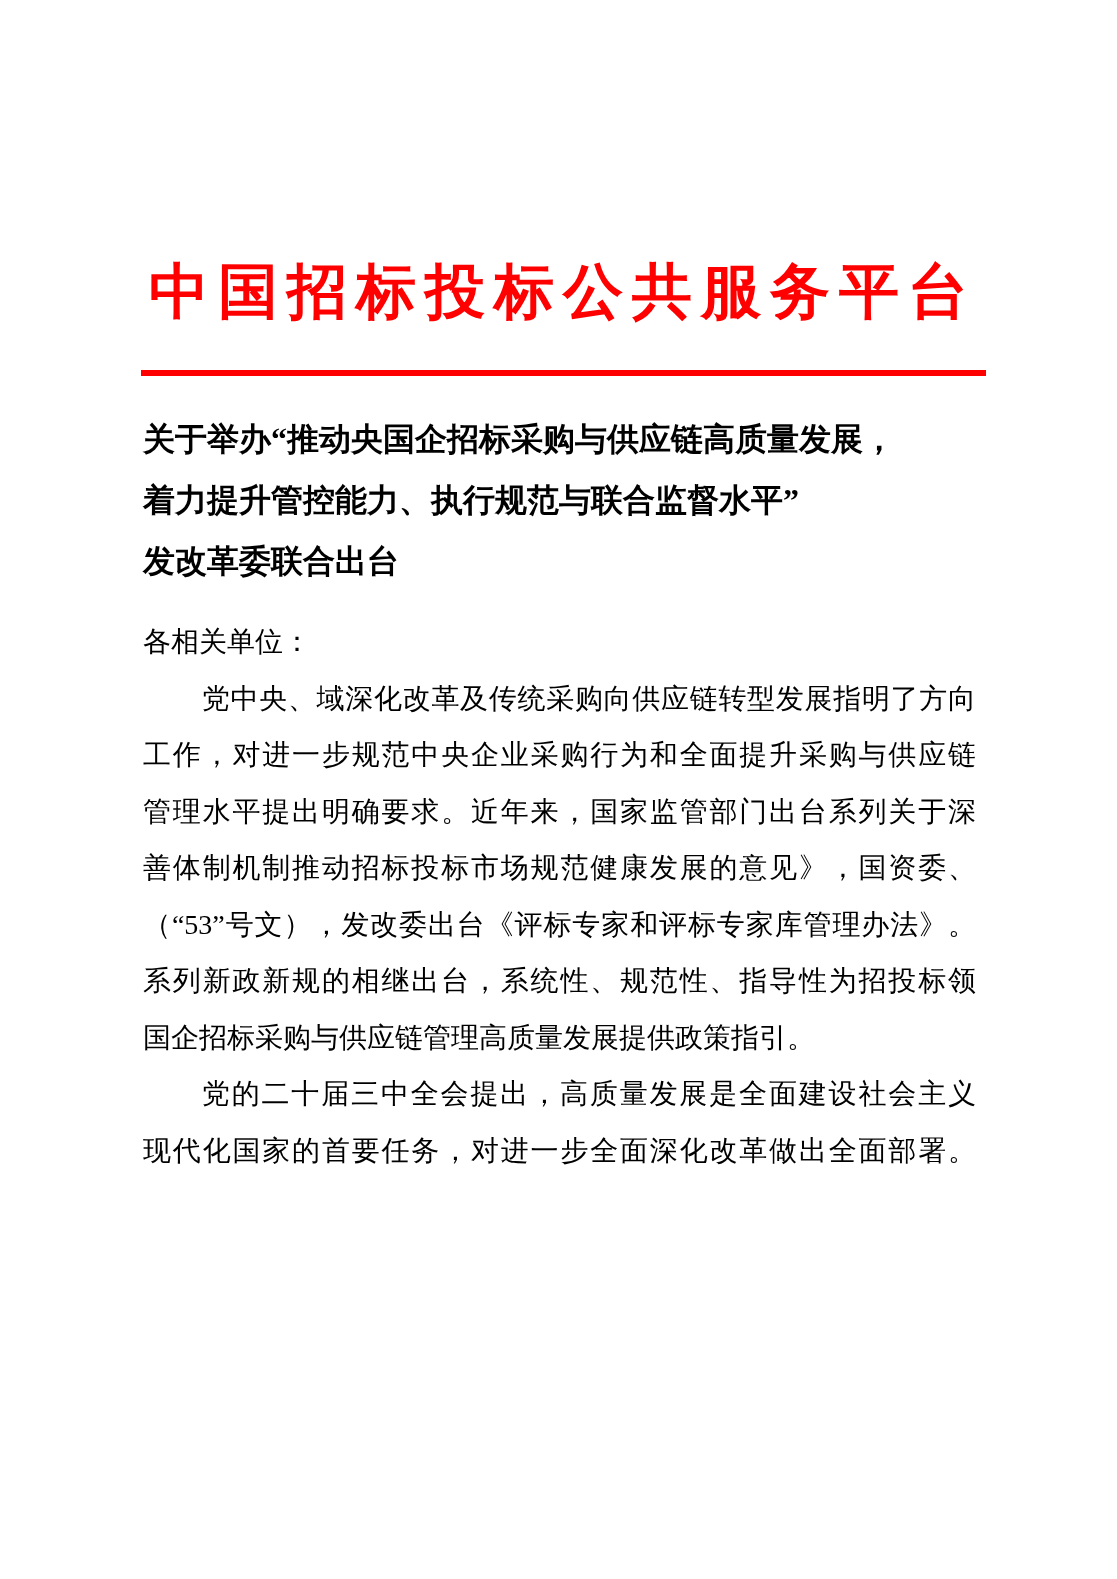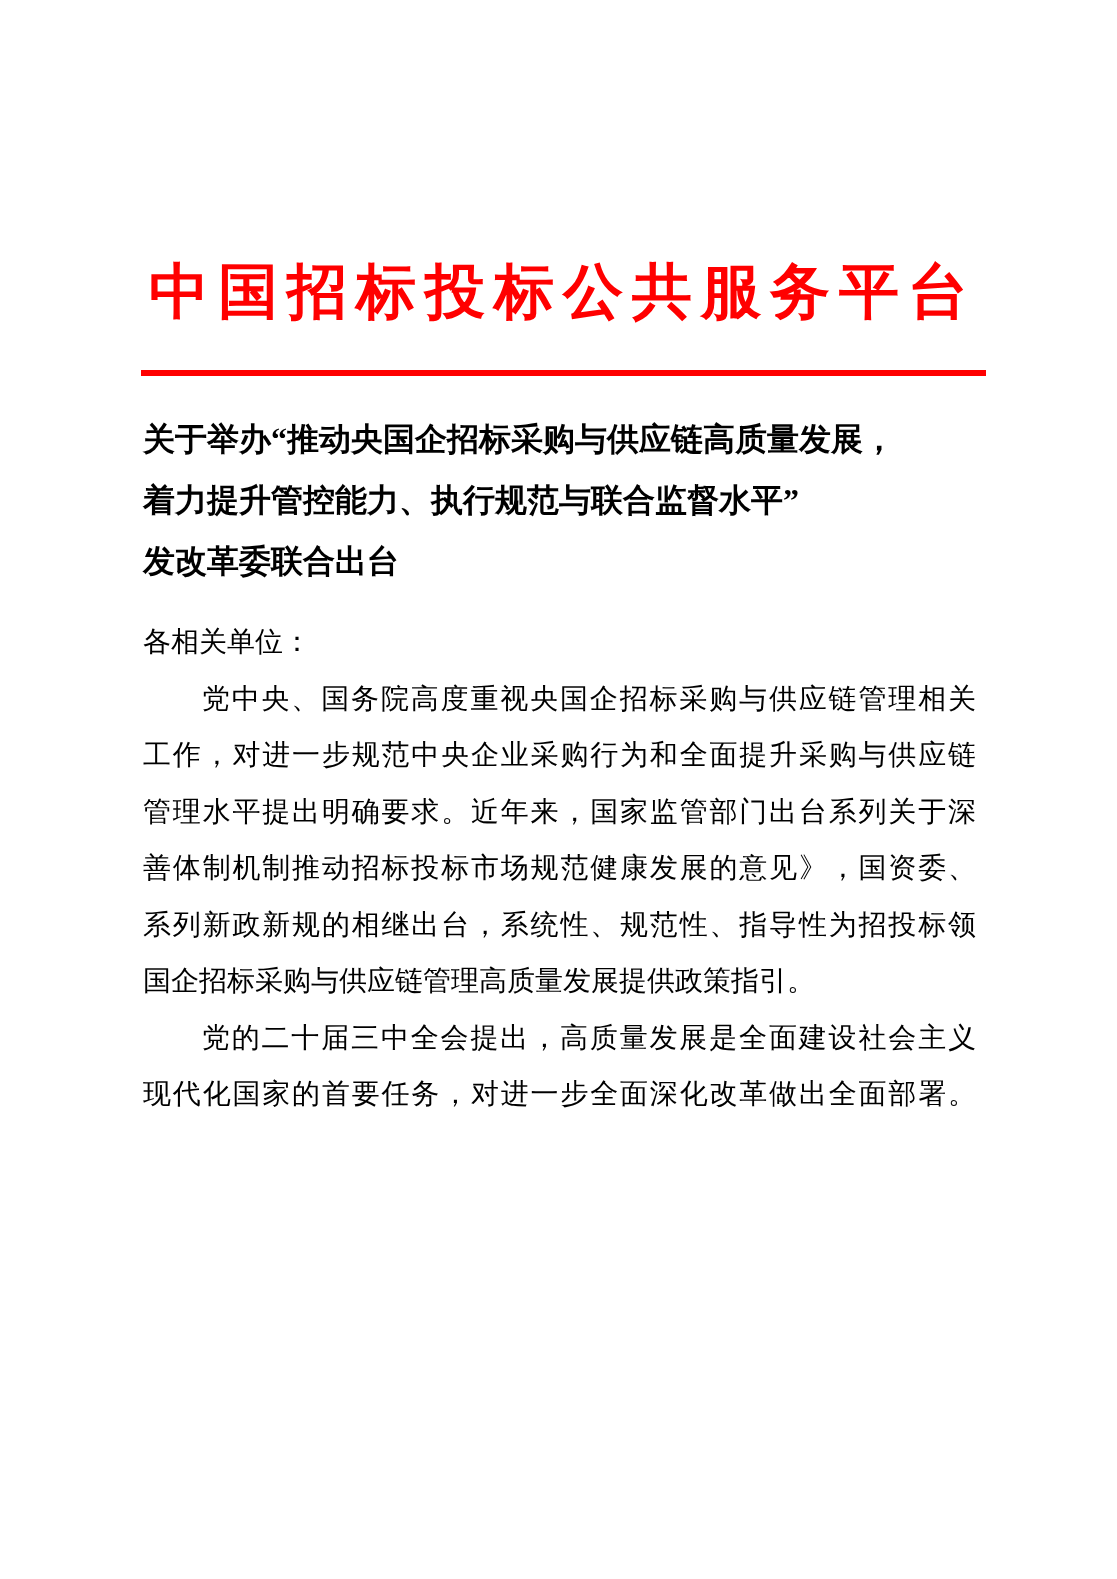--- a/index.html
+++ b/index.html
@@ -91,24 +91,25 @@
   <div class="rule" style="background: rgb(255, 0, 0);"></div>
 
   <div class="doc-title">
     <div class="t-line">关于举办“推动央国企招标采购与供应链高质量发展，</div>
     <div class="t-line">着力提升管控能力、执行规范与联合监督水平”</div>
     <div class="t-line">发改革委联合出台</div>
   </div>
 
   <div class="body-block">
     <div class="b-line left">各相关单位：</div>
-    <div class="b-line indent">党中央、国务院高度重视央国企招标采购与供应链管理相关</div>
+    <div class="b-line indent">党中央、域深化改革及传统采购向供应链转型发展指明了方向</div>
     <div class="b-line">工作，对进一步规范中央企业采购行为和全面提升采购与供应链</div>
     <div class="b-line">管理水平提出明确要求。近年来，国家监管部门出台系列关于深</div>
     <div class="b-line">善体制机制推动招标投标市场规范健康发展的意见》，国资委、</div>
+    <div class="b-line">（“53”号文），发改委出台《评标专家和评标专家库管理办法》。</div>
     <div class="b-line">系列新政新规的相继出台，系统性、规范性、指导性为招投标领</div>
     <div class="b-line left">国企招标采购与供应链管理高质量发展提供政策指引。</div>
     <div class="b-line indent">党的二十届三中全会提出，高质量发展是全面建设社会主义</div>
     <div class="b-line">现代化国家的首要任务，对进一步全面深化改革做出全面部署。</div>
   </div>
 
   <div class="page-number">- 1 -</div>
 
 </div>
 

